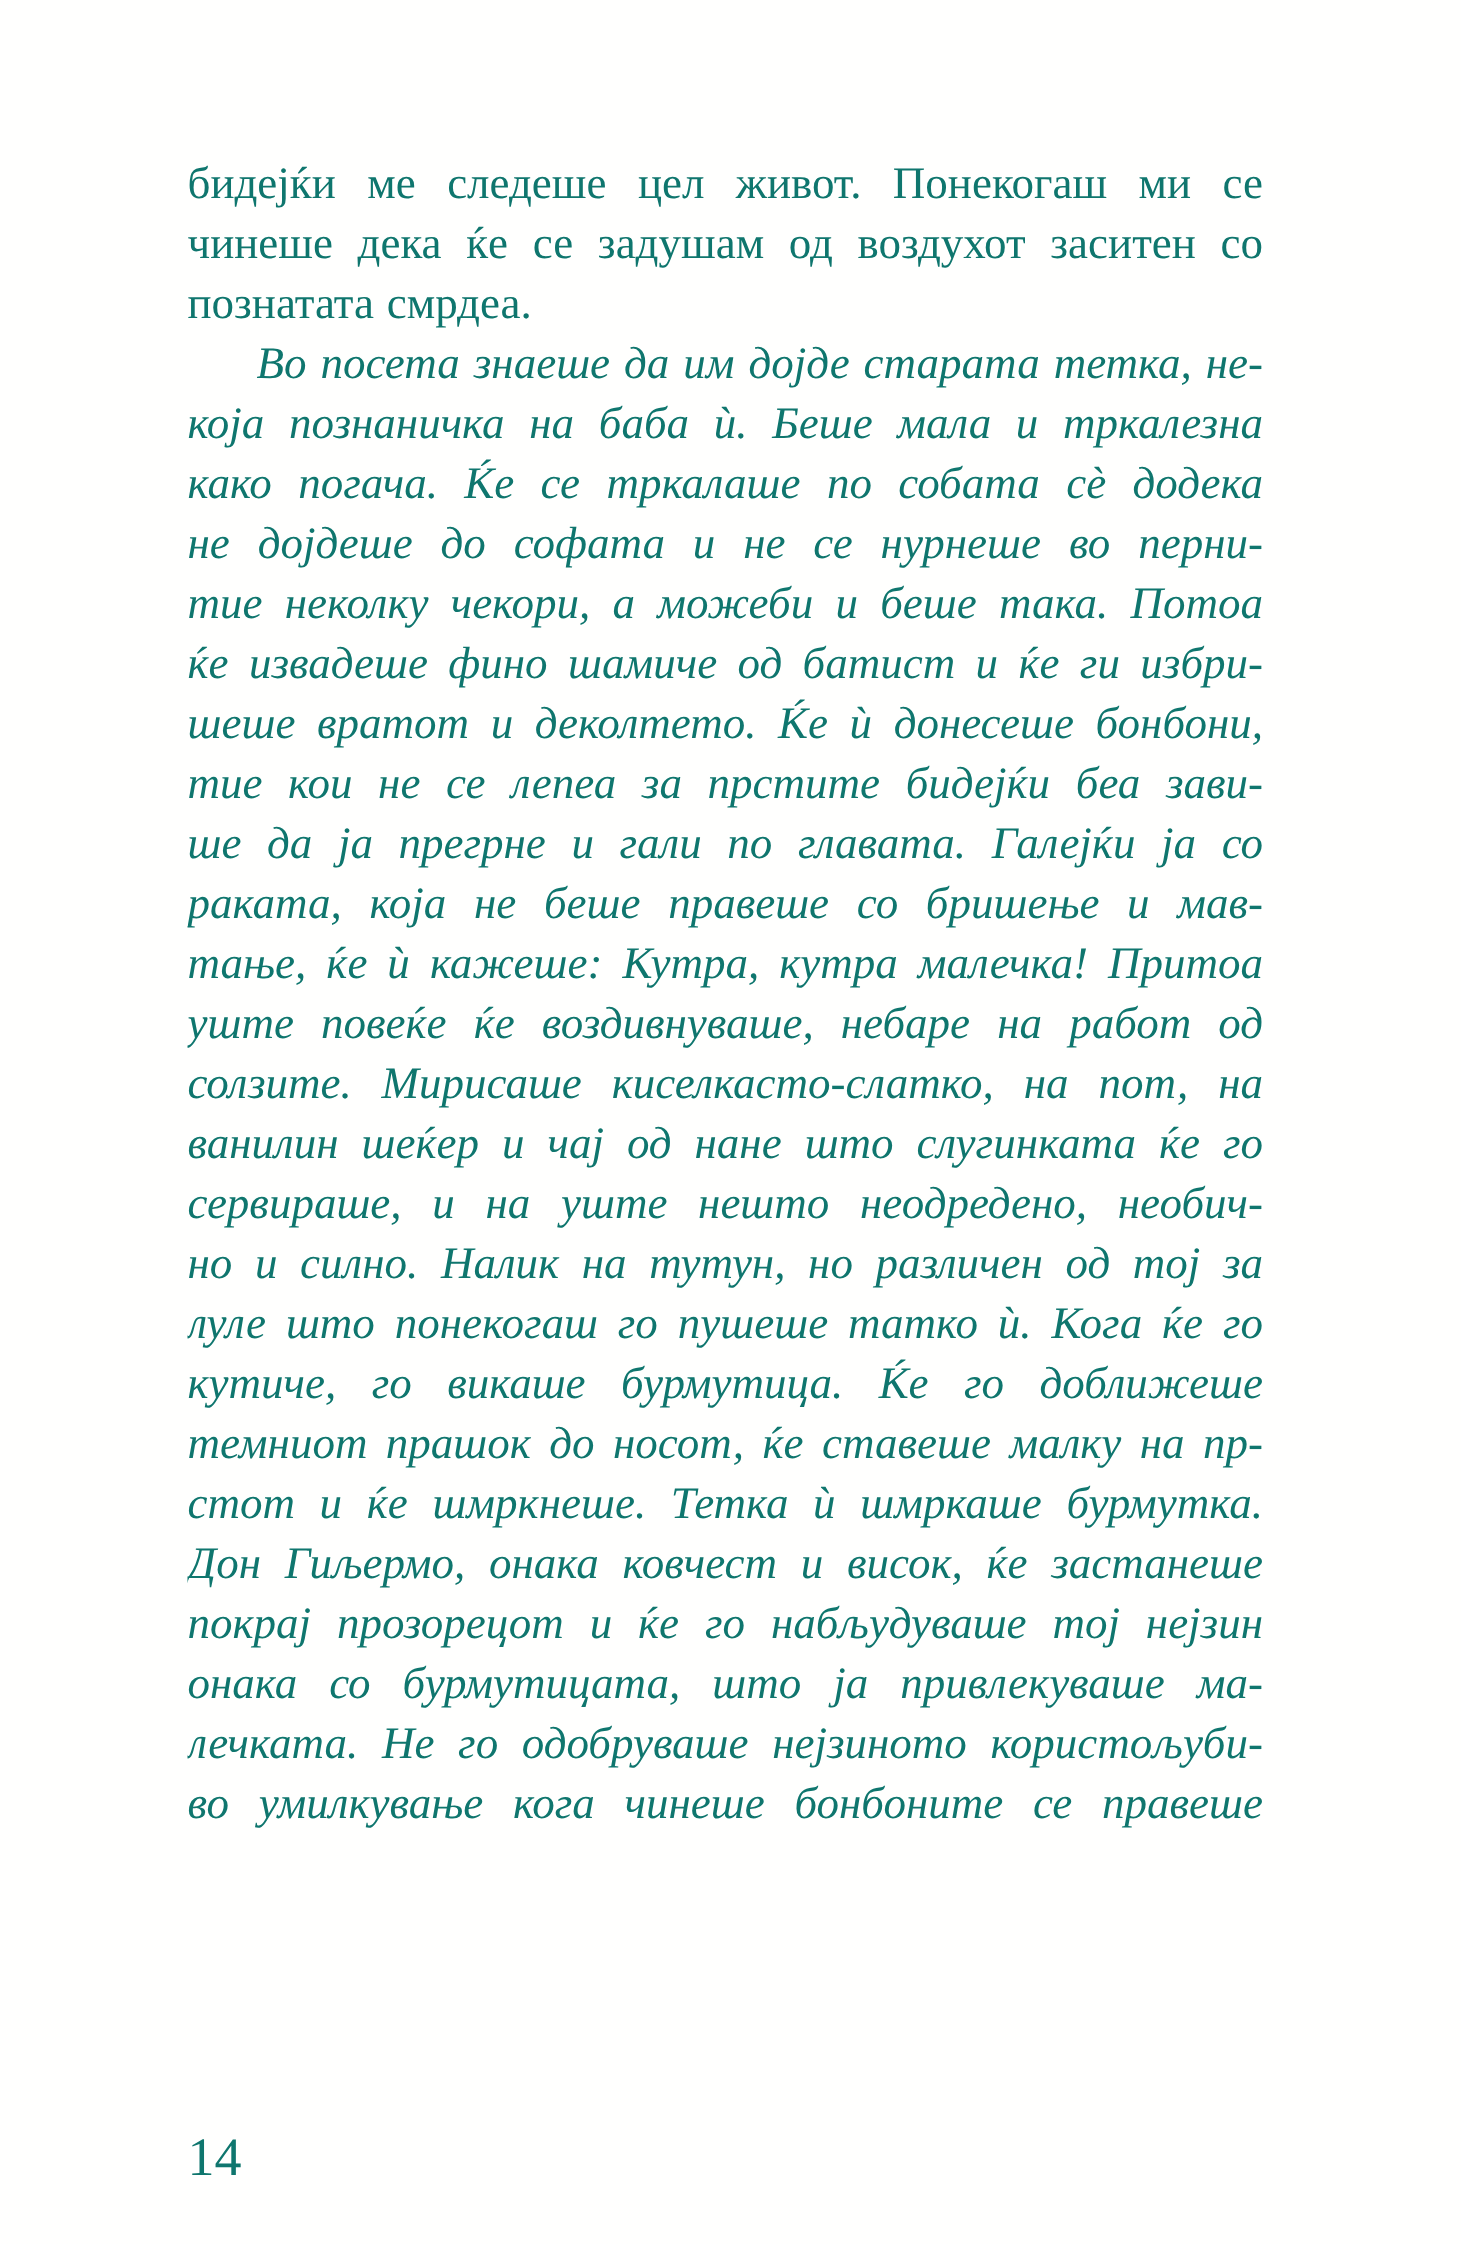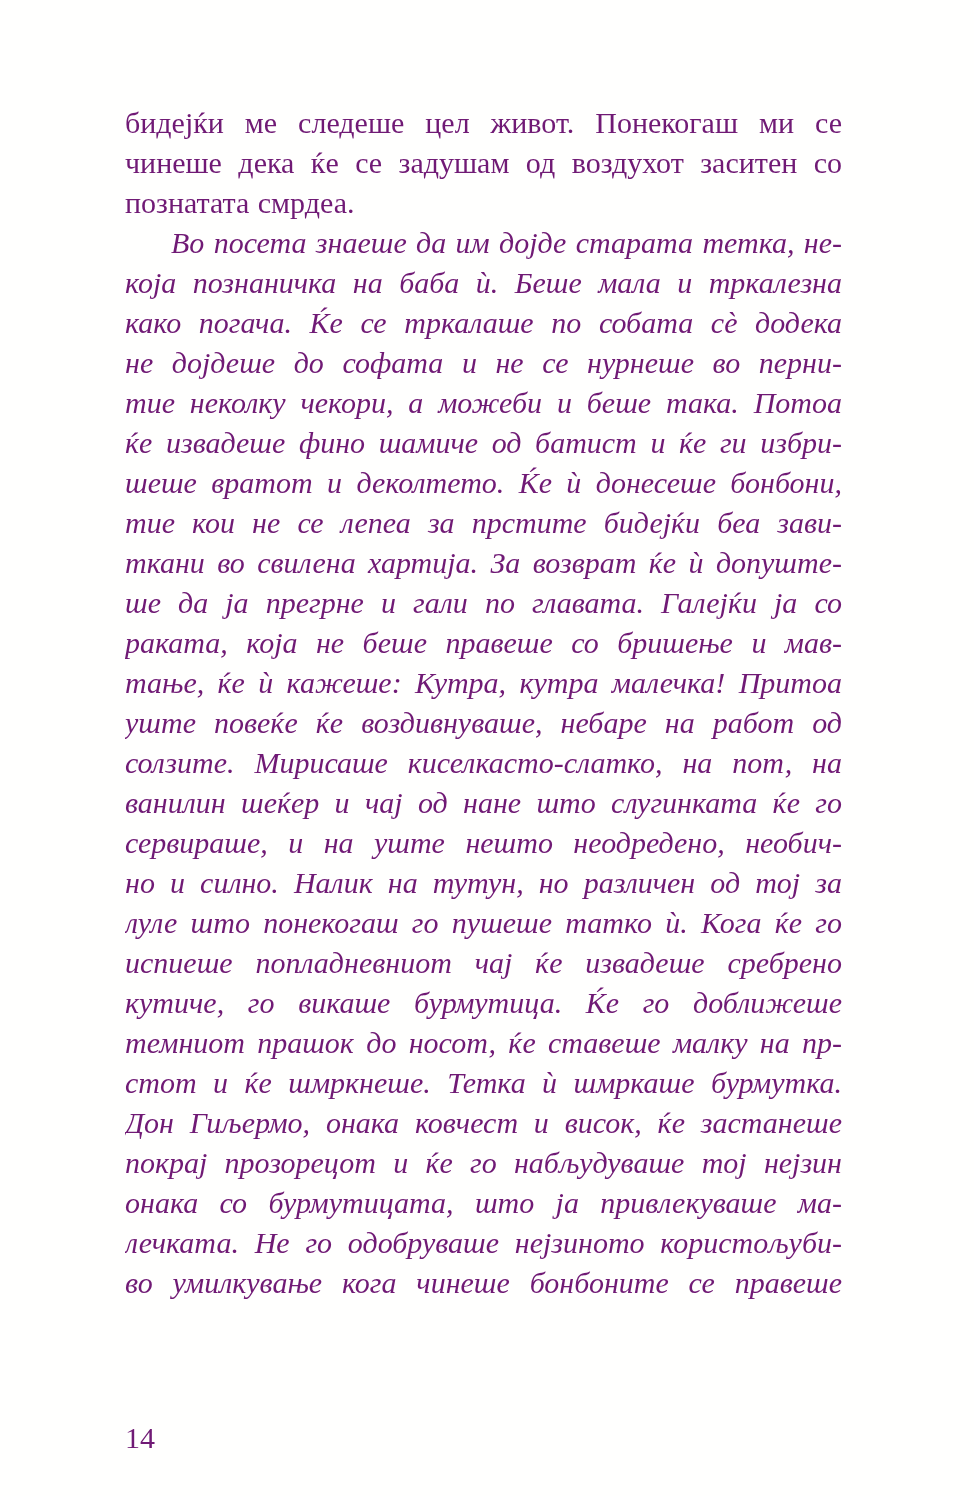--- a/index.html
+++ b/index.html
@@ -7,21 +7,21 @@
     padding: 0;
     background: #e8e8e8;
   }
   .page {
     position: relative;
     width: 974px;
     height: 1496px;
     margin: 0 auto;
     background: #fffffe;
     font-family: "Liberation Serif", "DejaVu Serif", serif;
-    color: #701a75;
+    color: #0f766e;
     overflow: hidden;
   }
   .textblock {
     position: absolute;
     left: 125px;
     top: 103px;
     width: 717px;
     font-size: 30px;
     line-height: 40px;
   }
@@ -42,21 +42,21 @@
     text-align: center;
     text-align-last: left;
   }
   .line.first-indent {
     padding-left: 46px;
   }
   .page-number {
     position: absolute;
     left: 125px;
     top: 1418px;
-    font-size: 30px;
+    font-size: 36px;
     line-height: 40px;
   }
 </style>
 </head>
 <body>
 
 <div class="page">
 
   <div class="textblock">
 
@@ -68,31 +68,29 @@
 
     <div class="paragraph spaced">
       <div class="line first-indent">Во посета знаеше да им дојде старата тетка, не-</div>
       <div class="line">која познаничка на баба ѝ. Беше мала и тркалезна</div>
       <div class="line">како погача. Ќе се тркалаше по собата сѐ додека</div>
       <div class="line">не дојдеше до софата и не се нурнеше во перни-</div>
       <div class="line">тие неколку чекори, а можеби и беше така. Потоа</div>
       <div class="line">ќе извадеше фино шамиче од батист и ќе ги избри-</div>
       <div class="line">шеше вратот и деколтето. Ќе ѝ донесеше бонбони,</div>
       <div class="line">тие кои не се лепеа за прстите бидејќи беа зави-</div>
-      <div class="line">ткани во свилена хартија. За возврат ќе ѝ допуште-</div>
       <div class="line">ше да ја прегрне и гали по главата. Галејќи ја со</div>
       <div class="line">раката, која не беше правеше со бришење и мав-</div>
       <div class="line">тање, ќе ѝ кажеше: Кутра, кутра малечка! Притоа</div>
       <div class="line">уште повеќе ќе воздивнуваше, небаре на работ од</div>
       <div class="line">солзите. Мирисаше киселкасто-слатко, на пот, на</div>
       <div class="line">ванилин шеќер и чај од нане што слугинката ќе го</div>
       <div class="line">сервираше, и на уште нешто неодредено, необич-</div>
       <div class="line">но и силно. Налик на тутун, но различен од тој за</div>
       <div class="line">луле што понекогаш го пушеше татко ѝ. Кога ќе го</div>
-      <div class="line">испиеше попладневниот чај ќе извадеше сребрено</div>
       <div class="line">кутиче, го викаше бурмутица. Ќе го доближеше</div>
       <div class="line">темниот прашок до носот, ќе ставеше малку на пр-</div>
       <div class="line">стот и ќе шмркнеше. Тетка ѝ шмркаше бурмутка.</div>
       <div class="line">Дон Гиљермо, онака ковчест и висок, ќе застанеше</div>
       <div class="line">покрај прозорецот и ќе го набљудуваше тој нејзин</div>
       <div class="line">онака со бурмутицата, што ја привлекуваше ма-</div>
       <div class="line">лечката. Не го одобруваше нејзиното користољуби-</div>
       <div class="line">во умилкување кога чинеше бонбоните се правеше</div>
     </div>
 

